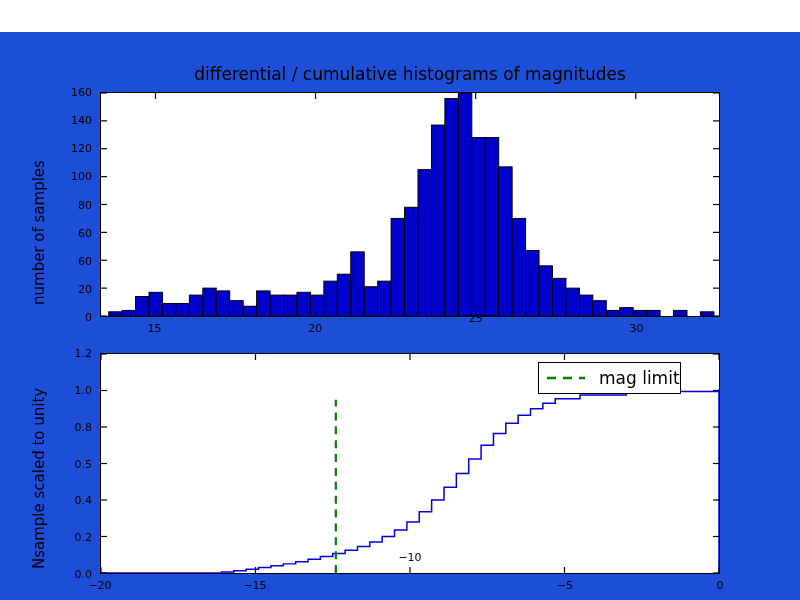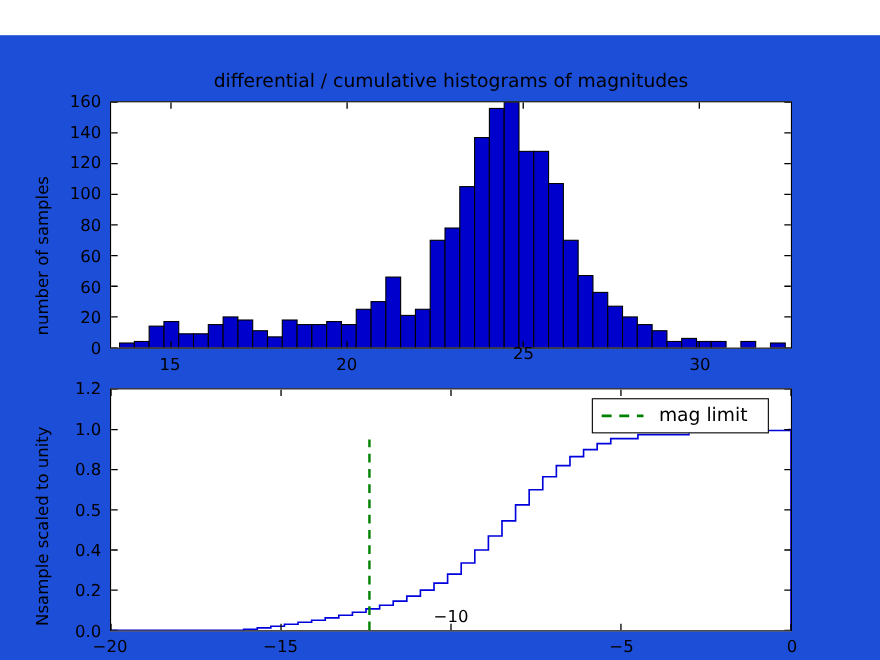--- a/index.html
+++ b/index.html
@@ -80,40 +80,40 @@
     left: 100px;
     top: 563px;
     width: 620px;
     text-align: center;
     font-size: 15px;
     color: #000000;
     white-space: nowrap;
   }
   .ticklabel {
     position: absolute;
-    font-size: 15px;
+    font-size: 11px;
     color: #000000;
     white-space: nowrap;
   }
   .ytick-label {
     text-align: right;
     transform: translate(-100%, -50%);
   }
   .xtick-label {
     transform: translate(-50%, 0);
   }
   
   #legend {
     position: absolute;
     left: 538px;
     top: 330px;
     box-sizing: border-box;
     border: 1px solid #000000;
     background: #ffffff;
-    padding: 5px 18px 5px 7px;
+    padding: 5px 0 5px 7px;
     display: flex;
     align-items: center;
     gap: 13px;
   }
   #legend-swatch {
     display: block;
     width: 40px;
     height: 12px;
   }
   #legend-label {

